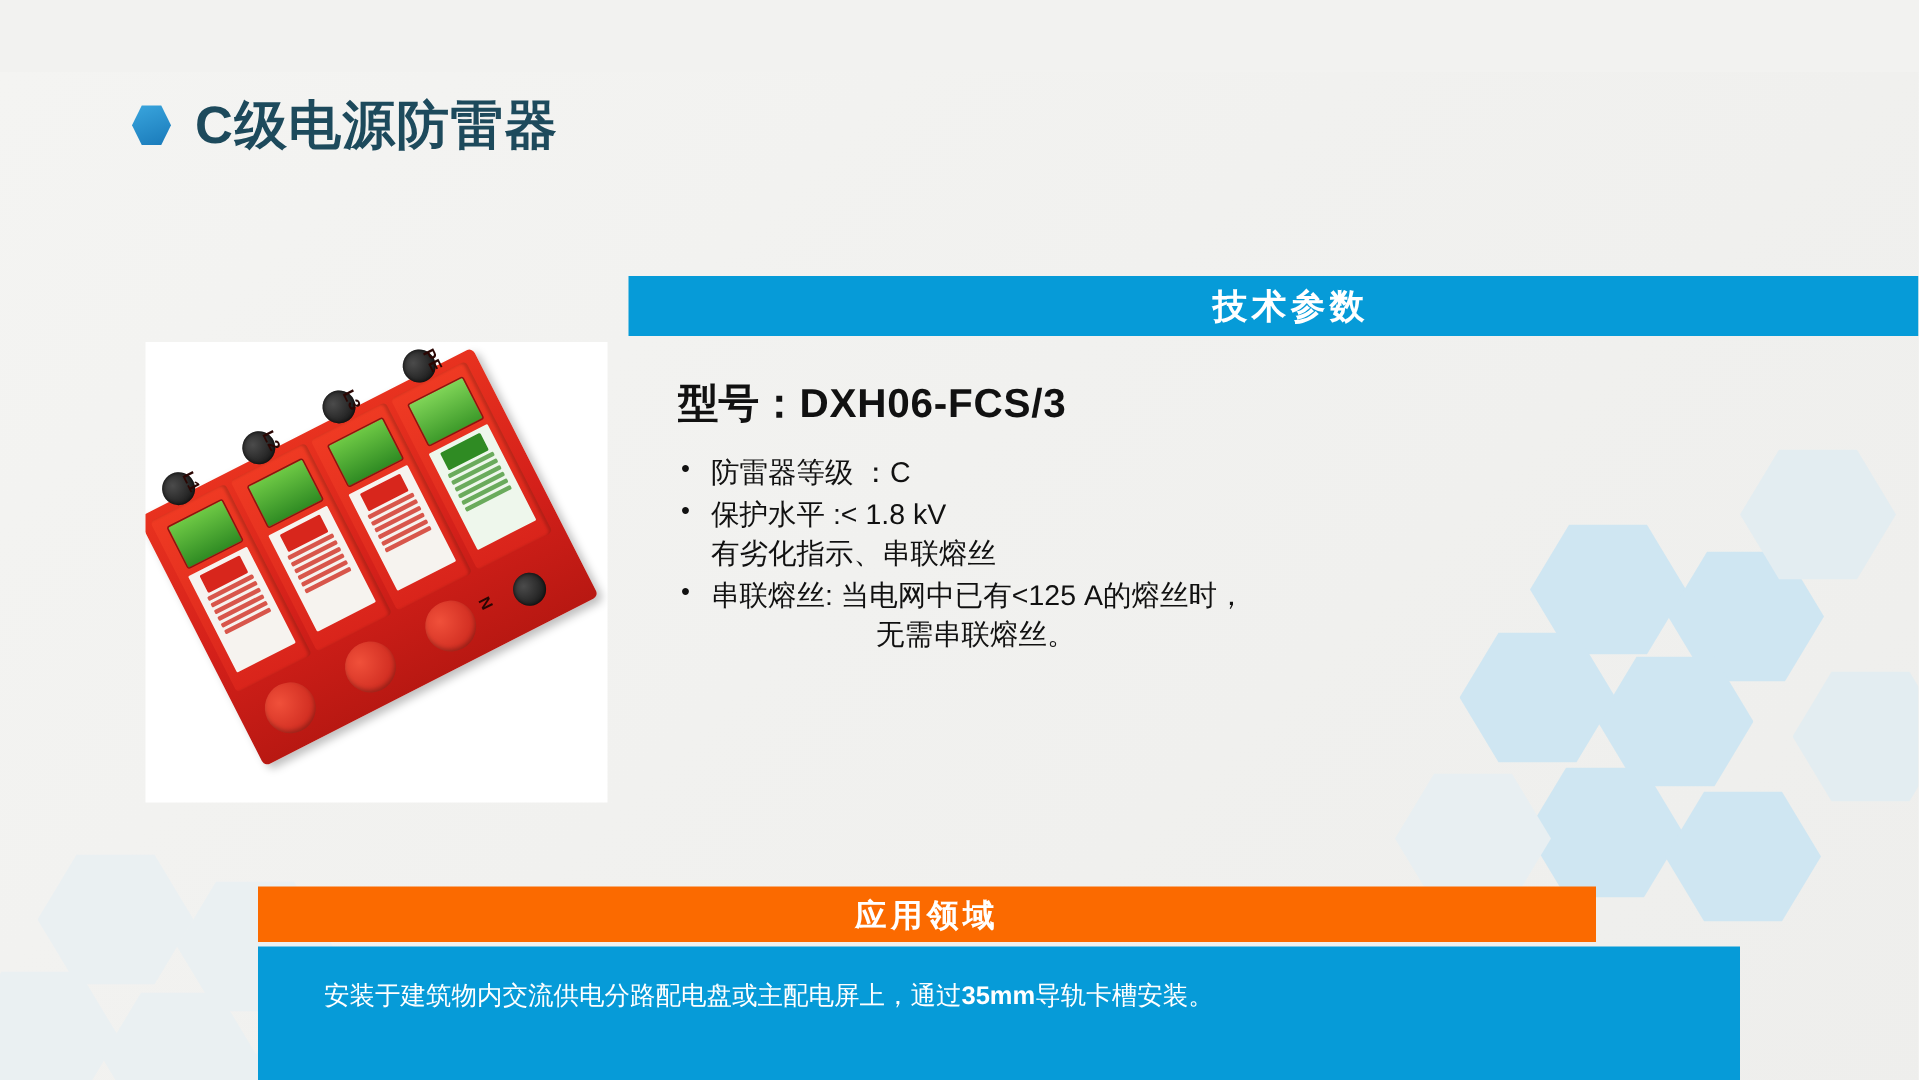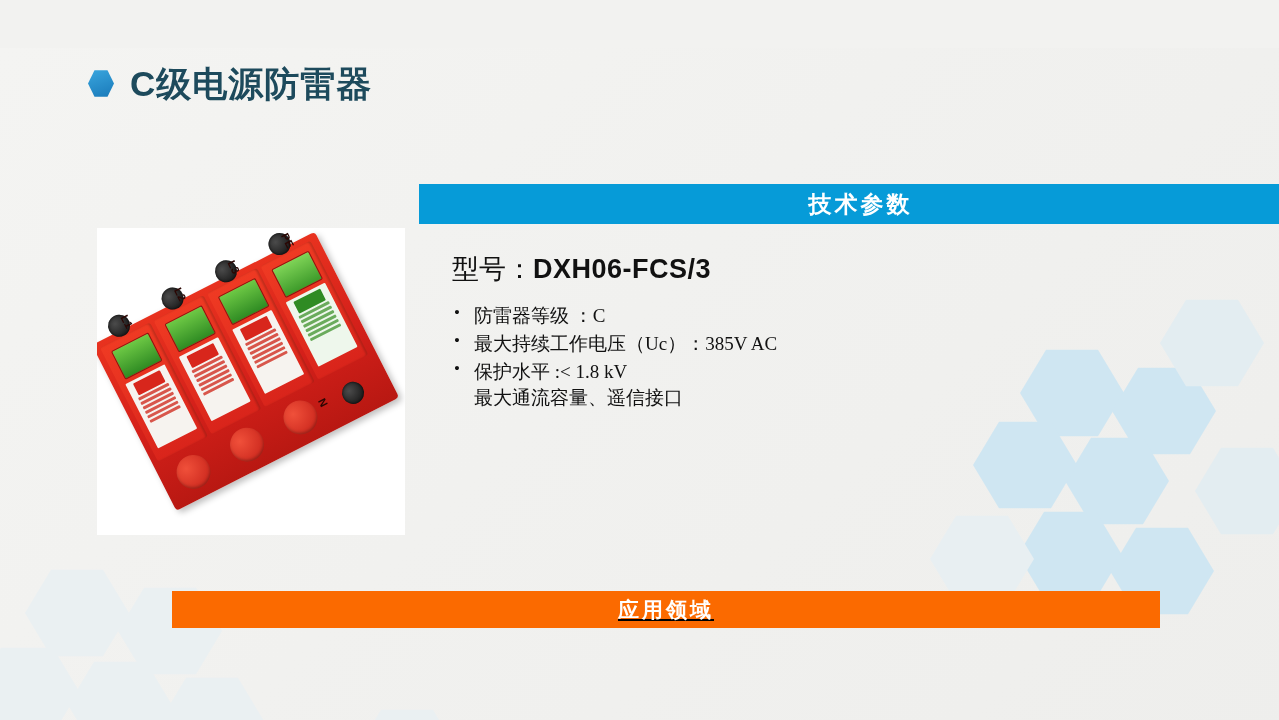--- a/index.html
+++ b/index.html
@@ -179,35 +179,34 @@
   }
 
   #model-line {
     position: absolute;
     left: 452px;
     top: 203px;
     font-size: 27px;
     color: #111111;
     white-space: nowrap;
   }
-  #model-label { font-weight: normal; }
+  #model-label { font-weight: bold; }
   #model-value { font-weight: bold; letter-spacing: .5px; }
 
   #spec-list {
     position: absolute;
     left: 452px;
     top: 258px;
     width: 700px;
     list-style: none;
     margin: 0;
     padding: 0;
     font-size: 19px;
     color: #111111;
     line-height: 1.0;
-    font-family: Liberation Serif, serif;
   }
   #spec-list li {
     position: relative;
     padding-left: 22px;
     margin-bottom: 9px;
     white-space: nowrap;
   }
   #spec-list li::before {
     content: "\2022";
     position: absolute;
@@ -231,27 +230,26 @@
     margin-top: 7px;
     padding-left: 110px;
     white-space: nowrap;
   }
 
   
   #app-header {
     position: absolute;
     left: 172px;
     top: 543px;
-    width: 988px;
+    width: 892px;
     height: 37px;
     background: #fb6a00;
     display: flex;
     align-items: center;
     justify-content: center;
-    text-decoration: underline;
   }
   #app-header-title {
     color: #ffffff;
     font-size: 21px;
     font-weight: bold;
     letter-spacing: 3px;
   }
   #app-body {
     position: absolute;
     left: 172px;
@@ -377,26 +375,32 @@
 
   <div id="model-line">
     <span id="model-label">型号：</span><span id="model-value">DXH06-FCS/3</span>
   </div>
 
   <ul id="spec-list">
     <li>
       <span>防雷器等级  ：C</span>
     </li>
     <li>
-      <span>最大持续工作电压（Uc）：385V AC</span>
+      <span>保护水平   :&lt; 1.8 kV</span>
+      <span class="cont-line">有劣化指示、串联熔丝</span>
     </li>
     <li>
-      <span>保护水平   :&lt; 1.8 kV</span>
-      <span class="cont-line">最大通流容量、遥信接口</span>
+      <span>串联熔丝:    当电网中已有&lt;125 A的熔丝时，</span>
+      <span class="indent-line">无需串联熔丝。</span>
     </li>
   </ul>
 
   <div id="app-header">
     <span id="app-header-title">应用领域</span>
   </div>
 
+  <div id="app-body">
+    <div id="app-body-text">
+      <span>安装于建筑物内交流供电分路配电盘或主配电屏上，通过</span><b>35mm</b><span>导轨卡槽安装。</span>
+    </div>
+  </div>
 
 </div>
 
 </body></html>

